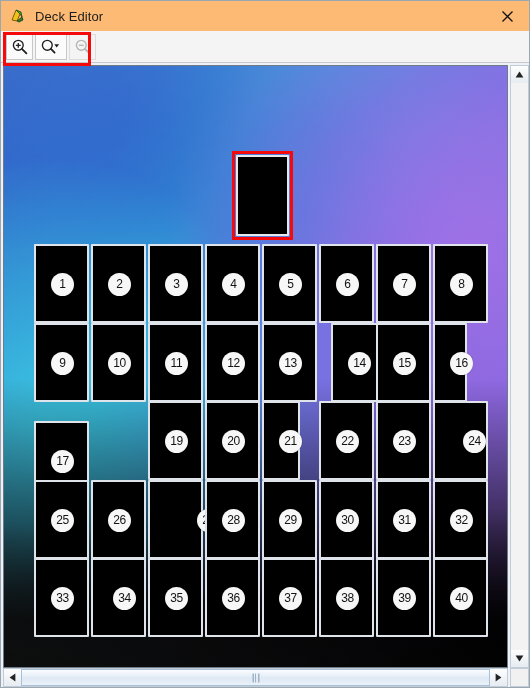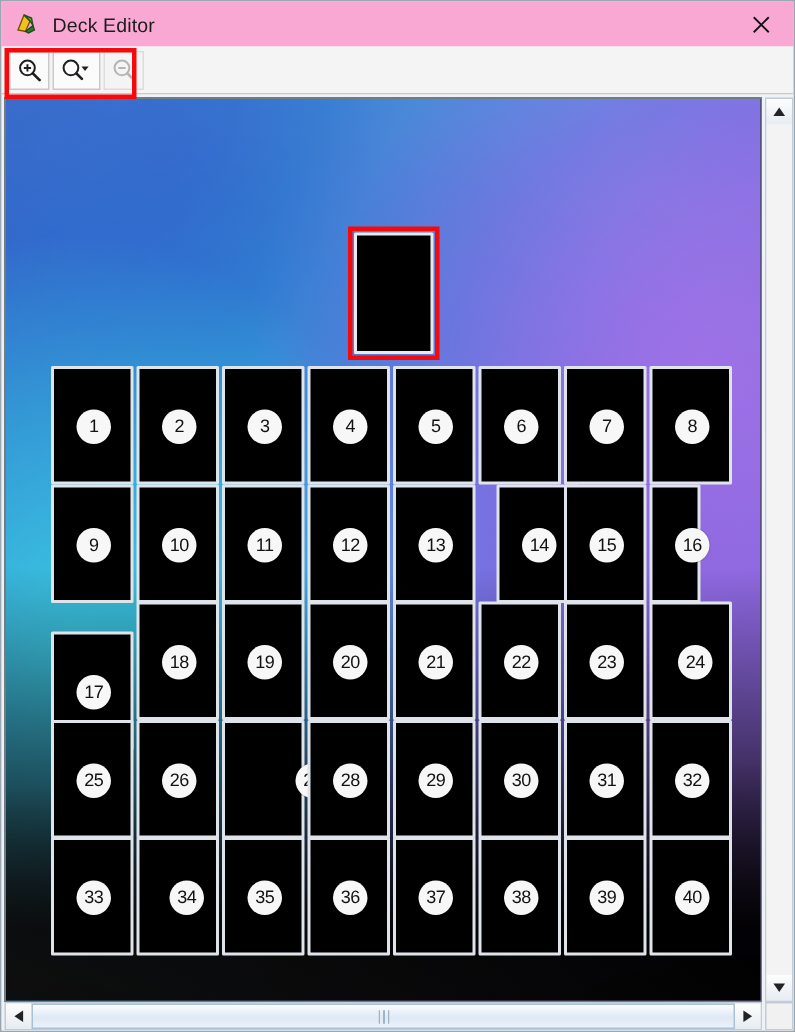--- a/index.html
+++ b/index.html
@@ -23,21 +23,21 @@
     box-sizing: border-box;
     border: 1px solid #9ba7b0;
     background: #f0f0f0;
     overflow: hidden;
   }
 
   
   .titlebar {
     position: relative;
     height: 30px;
-    background: #f9a8d4;
+    background: #fdba74;
     display: flex;
     align-items: center;
     box-sizing: border-box;
     padding-left: 8px;
   }
   .app-icon {
     width: 18px;
     height: 18px;
     position: relative;
     flex: 0 0 auto;
@@ -365,40 +365,37 @@
           </div>
           <div class="card" style="left: 372px; top: 256.5px; width: 55px; height: 79px;">
             <span class="num" style="left: 15px; top: 27px;">15</span>
           </div>
           <div class="card" style="left: 429px; top: 256.5px; width: 34px; height: 79px;">
             <span class="num" style="left: 15px; top: 27px;">16</span>
           </div>
           <div class="card" style="left: 30px; top: 335px; width: 55px; height: 79px; margin-top: 20px;">
             <span class="num" style="left: 15px; top: 27px;">17</span>
           </div>
-          <div class="card" style="left: 87px; top: 335px; width: 55px; height: 79px;">
-            <span class="num" style="left: 15px; top: 27px;">18</span>
-          </div>
           <div class="card" style="left: 144px; top: 335px; width: 55px; height: 79px;">
             <span class="num" style="left: 15px; top: 27px;">19</span>
           </div>
           <div class="card" style="left: 201px; top: 335px; width: 55px; height: 79px;">
             <span class="num" style="left: 15px; top: 27px;">20</span>
           </div>
-          <div class="card" style="left: 258px; top: 335px; width: 55px; height: 79px;">
+          <div class="card" style="left: 258px; top: 335px; width: 38px; height: 79px;">
             <span class="num" style="left: 15px; top: 27px;">21</span>
           </div>
           <div class="card" style="left: 315px; top: 335px; width: 55px; height: 79px;">
             <span class="num" style="left: 15px; top: 27px;">22</span>
           </div>
           <div class="card" style="left: 372px; top: 335px; width: 55px; height: 79px;">
             <span class="num" style="left: 15px; top: 27px;">23</span>
           </div>
           <div class="card" style="left: 429px; top: 335px; width: 55px; height: 79px;">
-            <span class="num" style="left: 17px; top: 27px;">24</span>
+            <span class="num" style="left: 28px; top: 27px;">24</span>
           </div>
           <div class="card" style="left: 30px; top: 413.5px; width: 55px; height: 79px;">
             <span class="num" style="left: 15px; top: 27px;">25</span>
           </div>
           <div class="card" style="left: 87px; top: 413.5px; width: 55px; height: 79px;">
             <span class="num" style="left: 15px; top: 27px;">26</span>
           </div>
           <div class="card" style="left: 144px; top: 413.5px; width: 55px; height: 79px;">
             <span class="num" style="left: 15px; top: 27px; margin-left: 32px;">27</span>
           </div>

